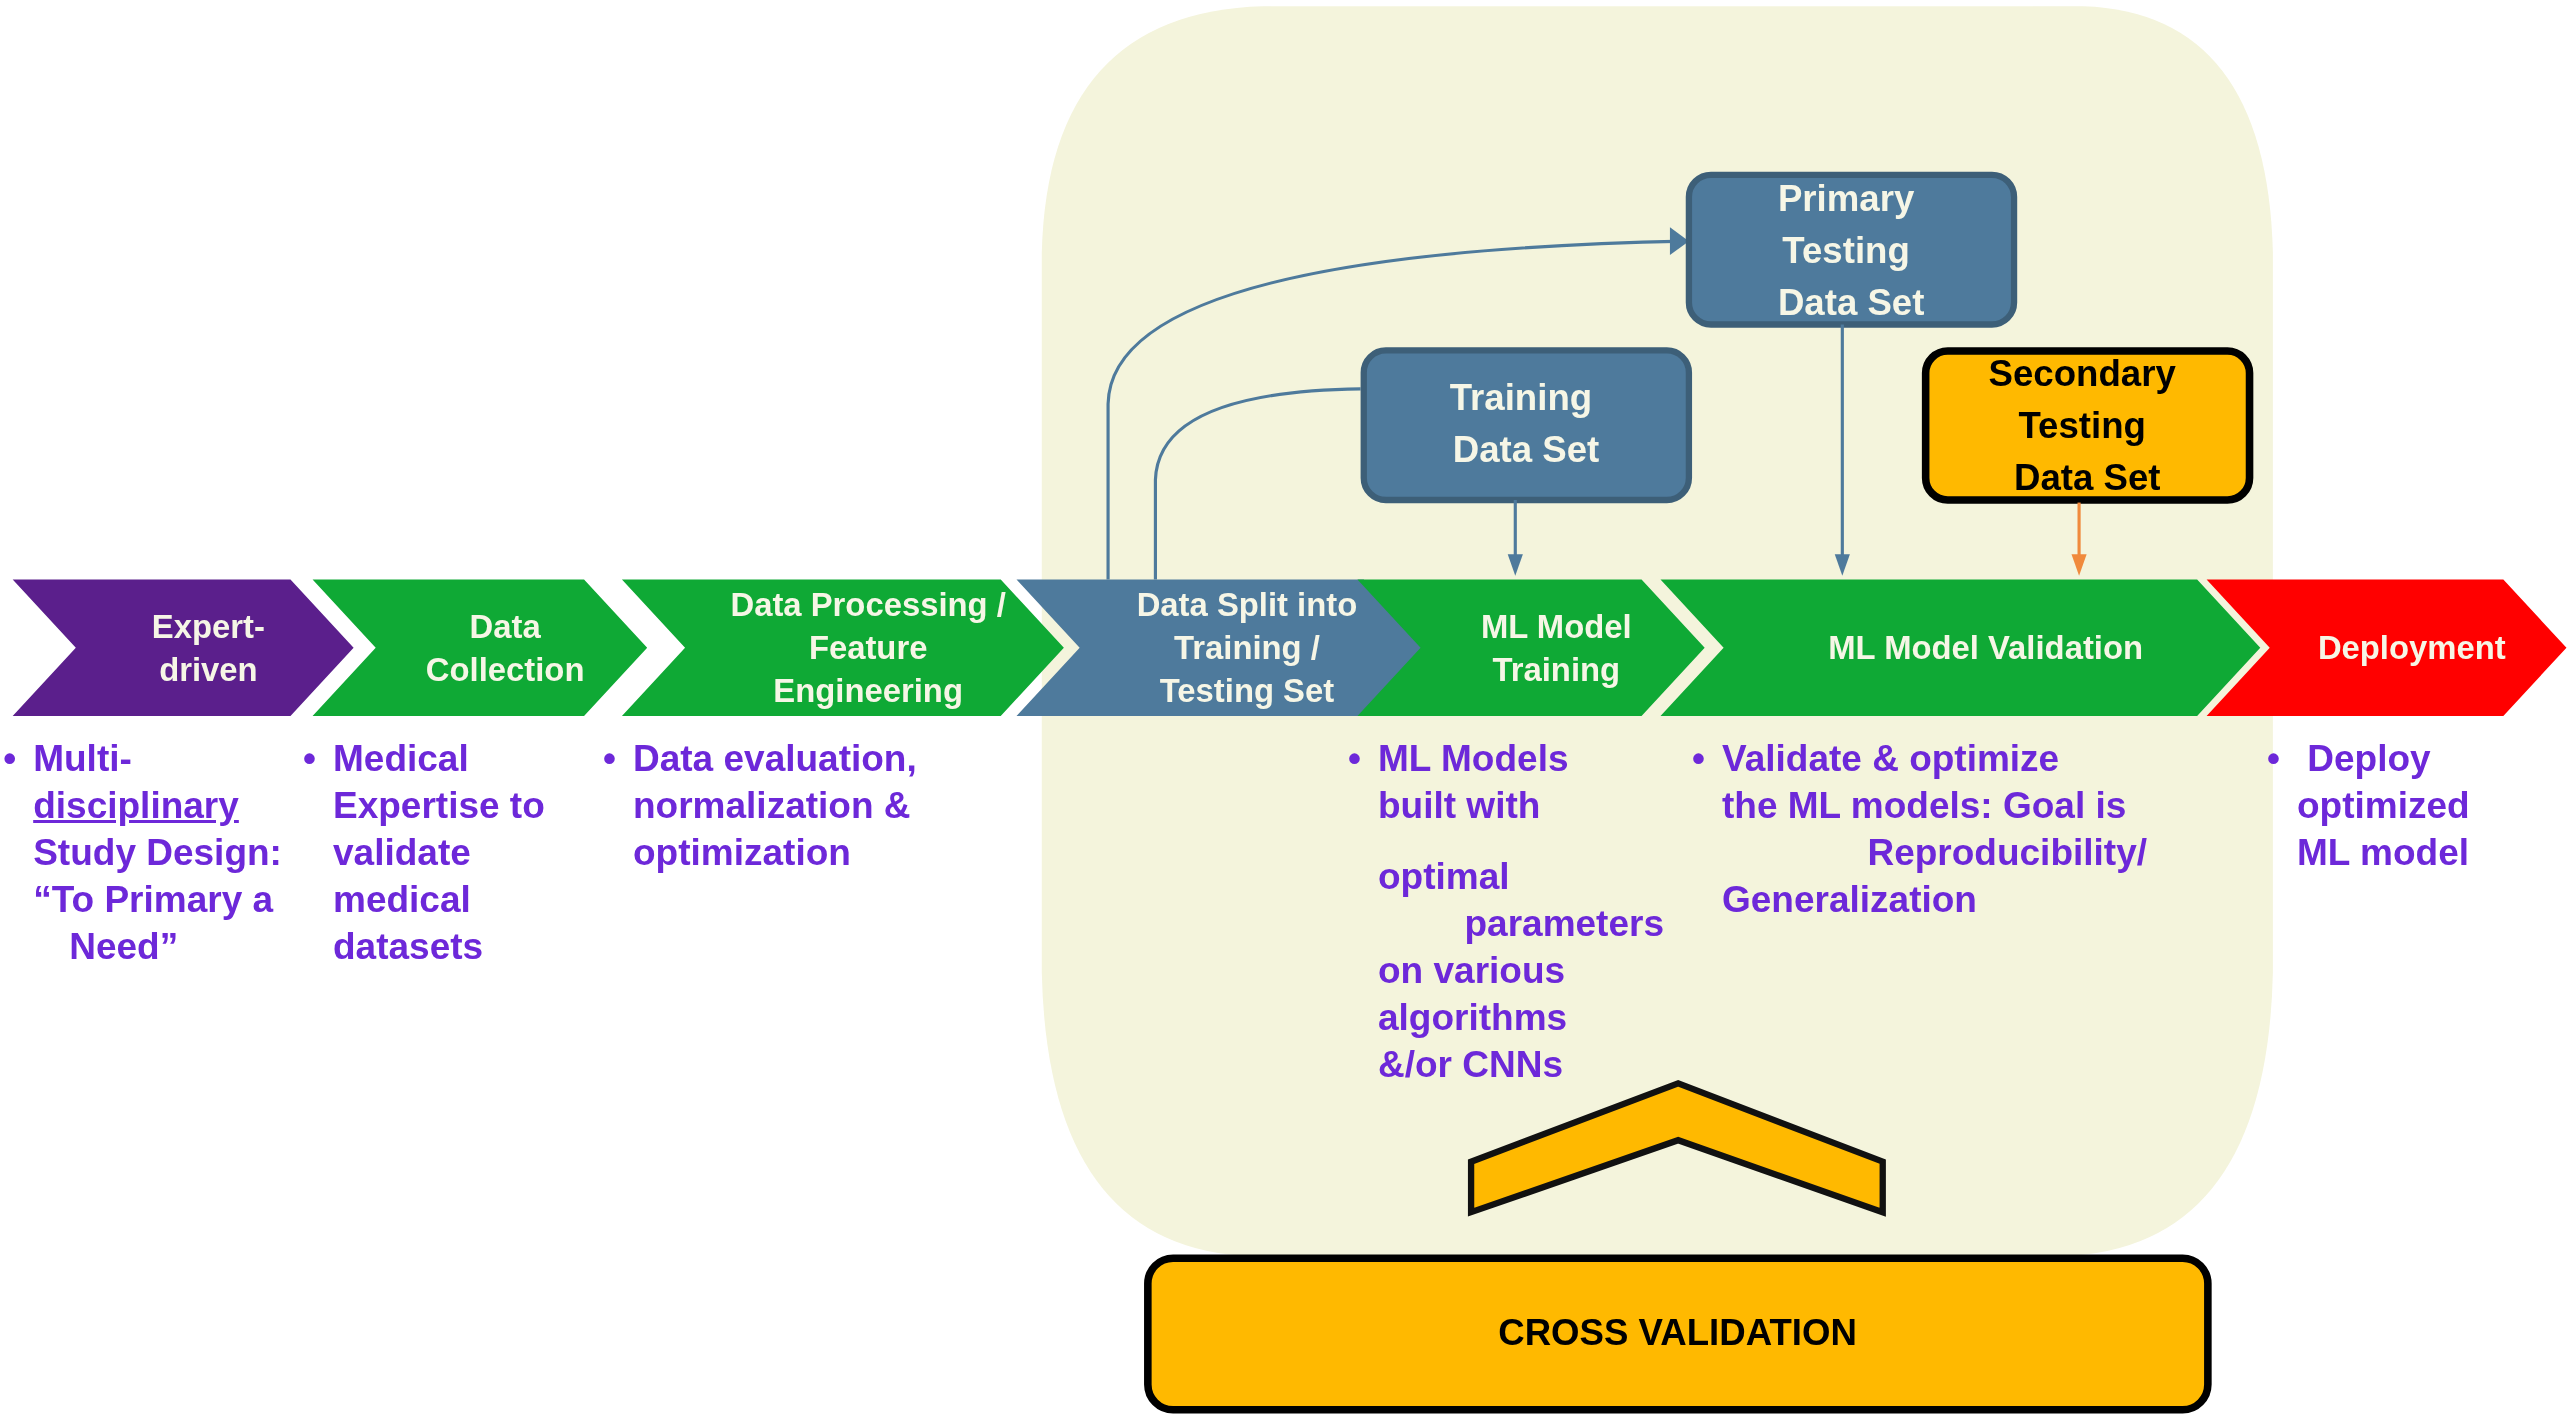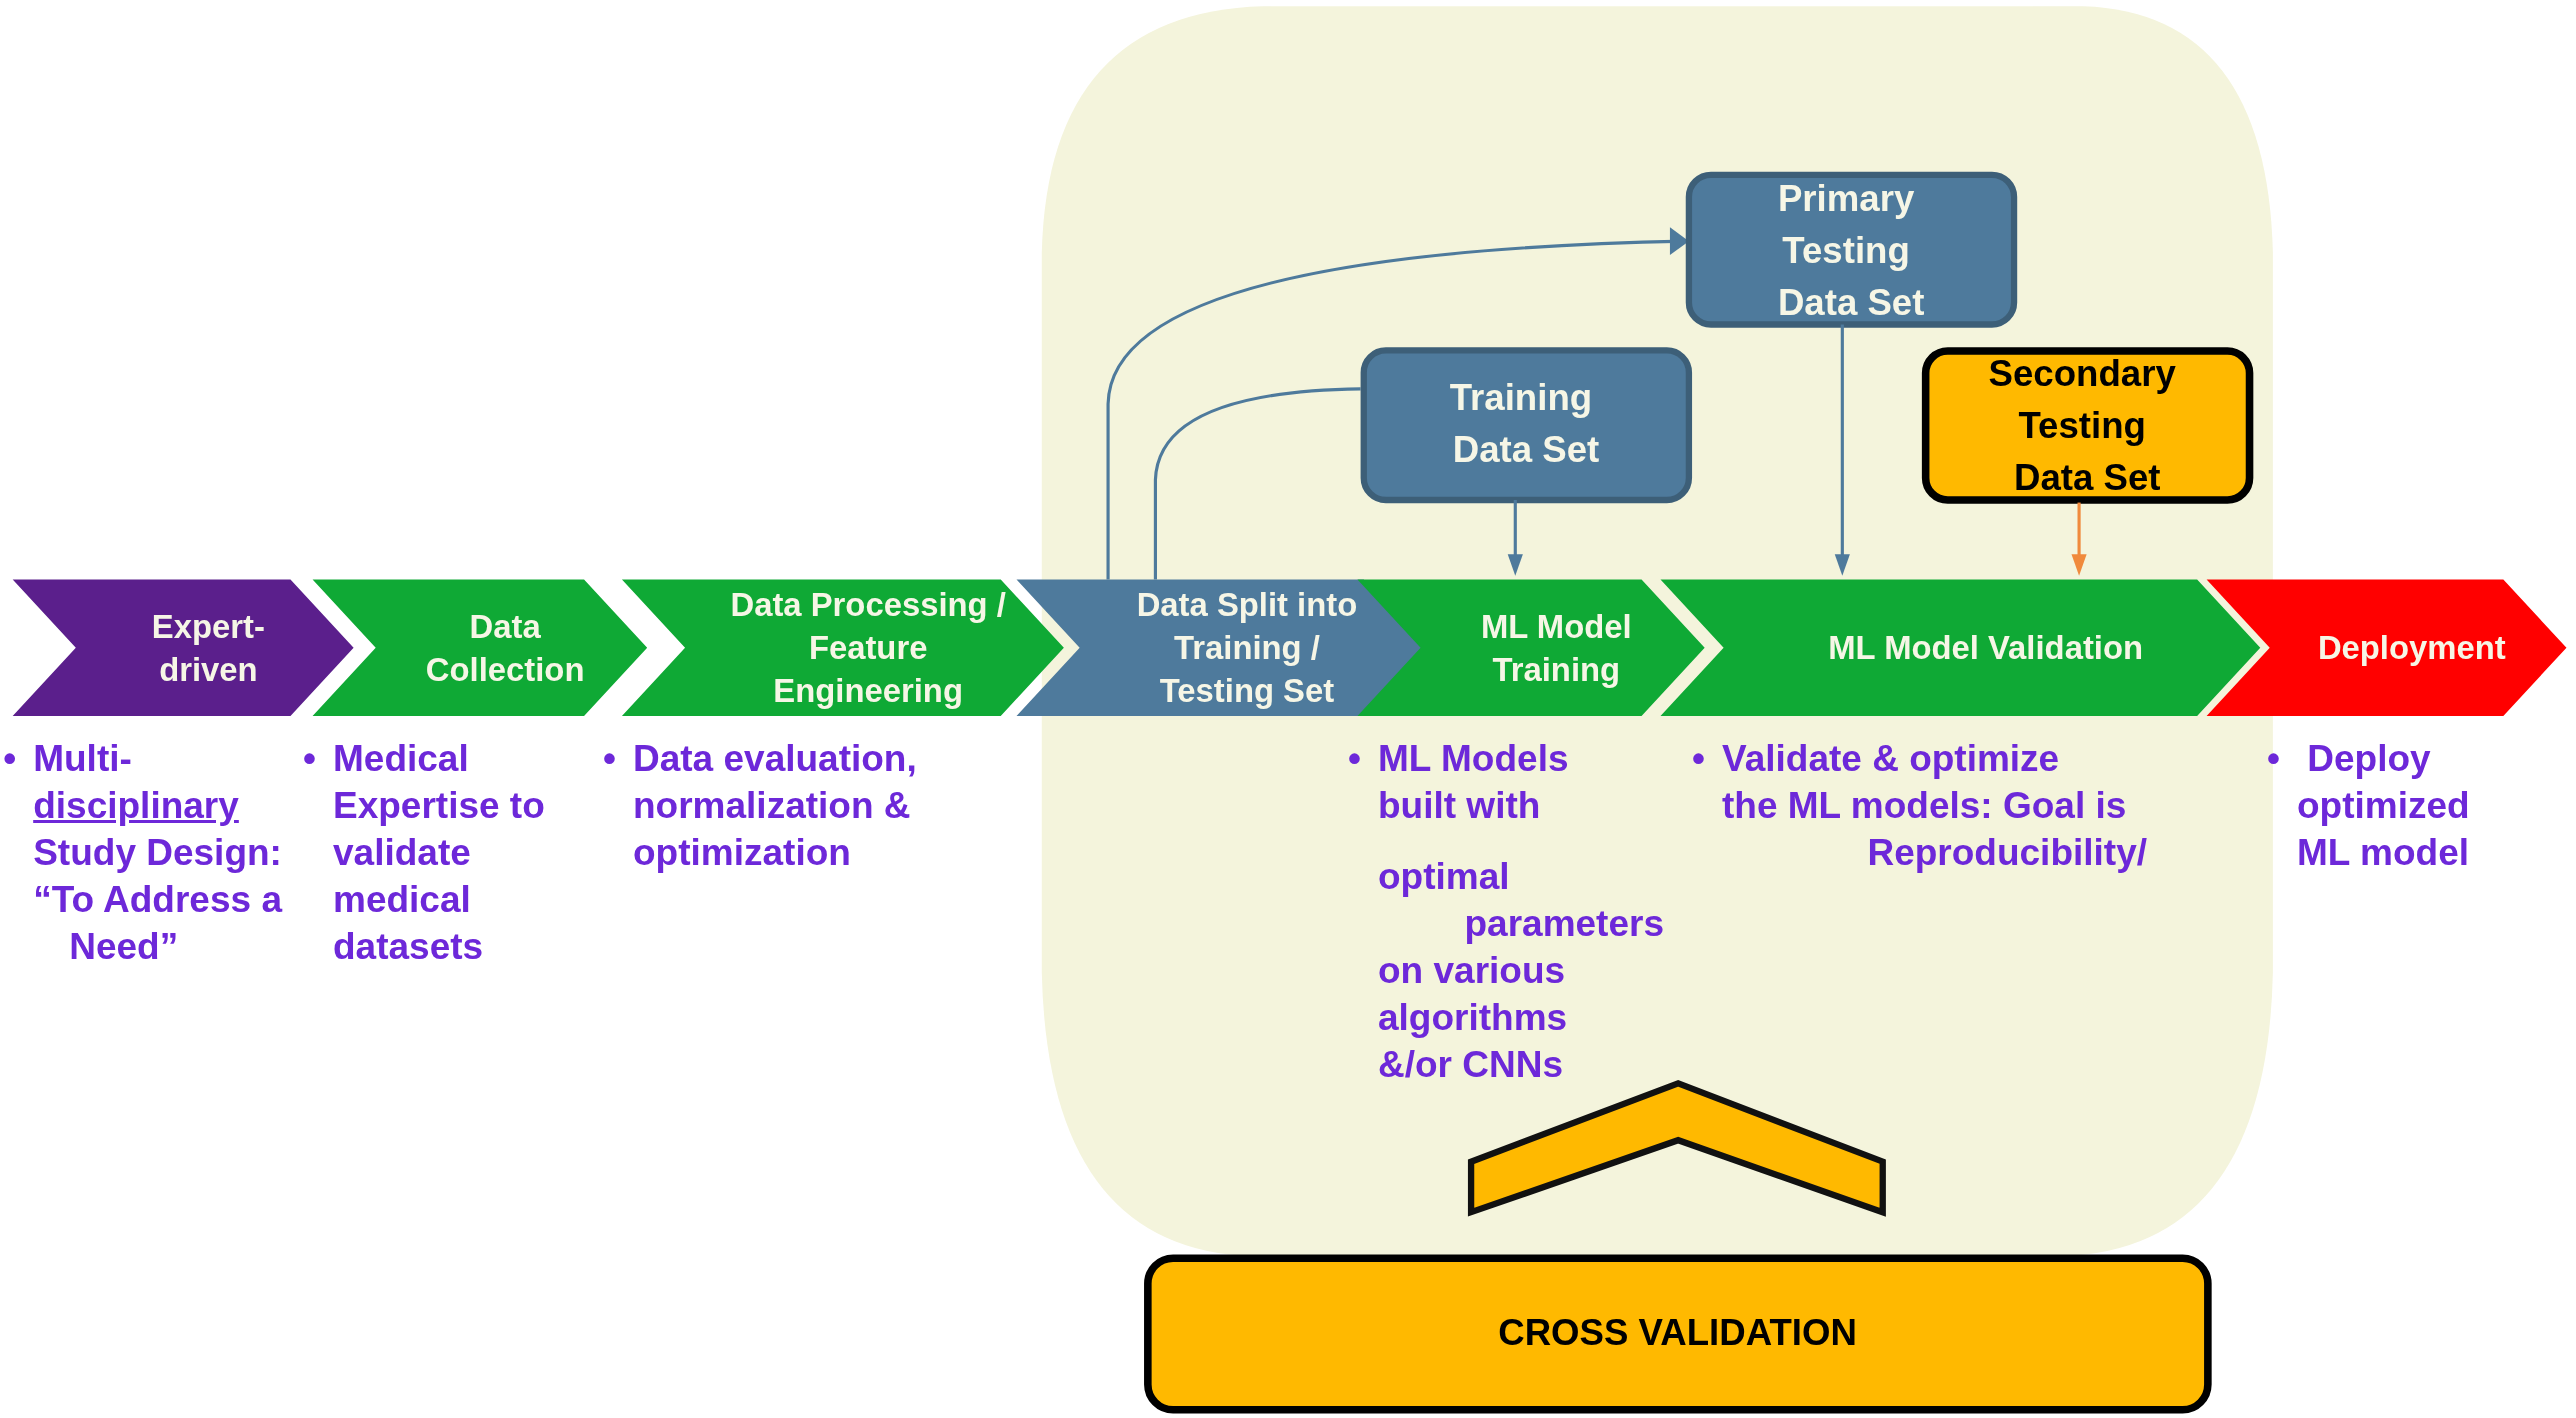--- a/index.html
+++ b/index.html
@@ -100,21 +100,21 @@
     <rect x="1818" y="1993" width="1679" height="240" rx="40" ry="40" fill="#ffb900" stroke="#000" stroke-width="12"></rect>
     <text class="cv-label" fill="#000" text-anchor="middle" x="2657" y="2130">CROSS VALIDATION</text>
   </g>
 </svg>
 
 <ul class="bullets" style="left:3.2px; top:735px; width:297px;">
     <li>
       <span style="display: block; white-space: pre;">Multi-</span>
       <span style="display: block; white-space: pre; text-decoration: underline;">disciplinary</span>
       <span style="display: block; white-space: pre;">Study Design:</span>
-      <span style="display: block; white-space: pre;">“To Address a</span>
+      <span style="display: block; white-space: pre;">“To Primary a</span>
       <span style="display: block; white-space: pre; margin-left: 36px;">Need”</span>
     </li>
   </ul>
 <ul class="bullets" style="left:303px; top:735px; width:297px;">
     <li>
       <span style="display: block; white-space: pre;">Medical</span>
       <span style="display: block; white-space: pre;">Expertise to</span>
       <span style="display: block; white-space: pre;">validate</span>
       <span style="display: block; white-space: pre;">medical</span>
       <span style="display: block; white-space: pre;">datasets</span>
@@ -136,20 +136,21 @@
       <span style="display: block; white-space: pre;">on various</span>
       <span style="display: block; white-space: pre;">algorithms</span>
       <span style="display: block; white-space: pre;">&amp;/or CNNs</span>
     </li>
   </ul>
 <ul class="bullets" style="left:1692px; top:735px; width:455px;">
     <li>
       <span style="display: block; white-space: pre;">Validate &amp; optimize</span>
       <span style="display: block; white-space: pre;">the ML models: Goal is</span>
       <span style="display: block; white-space: pre; text-align: right;">Reproducibility/</span>
+      <span style="display: block; white-space: pre;">Generalization</span>
     </li>
   </ul>
 <ul class="bullets" style="left:2267px; top:735px; width:278px;">
     <li>
       <span style="display: block; white-space: pre;"> Deploy</span>
       <span style="display: block; white-space: pre;">optimized</span>
       <span style="display: block; white-space: pre;">ML model</span>
     </li>
   </ul>
 

